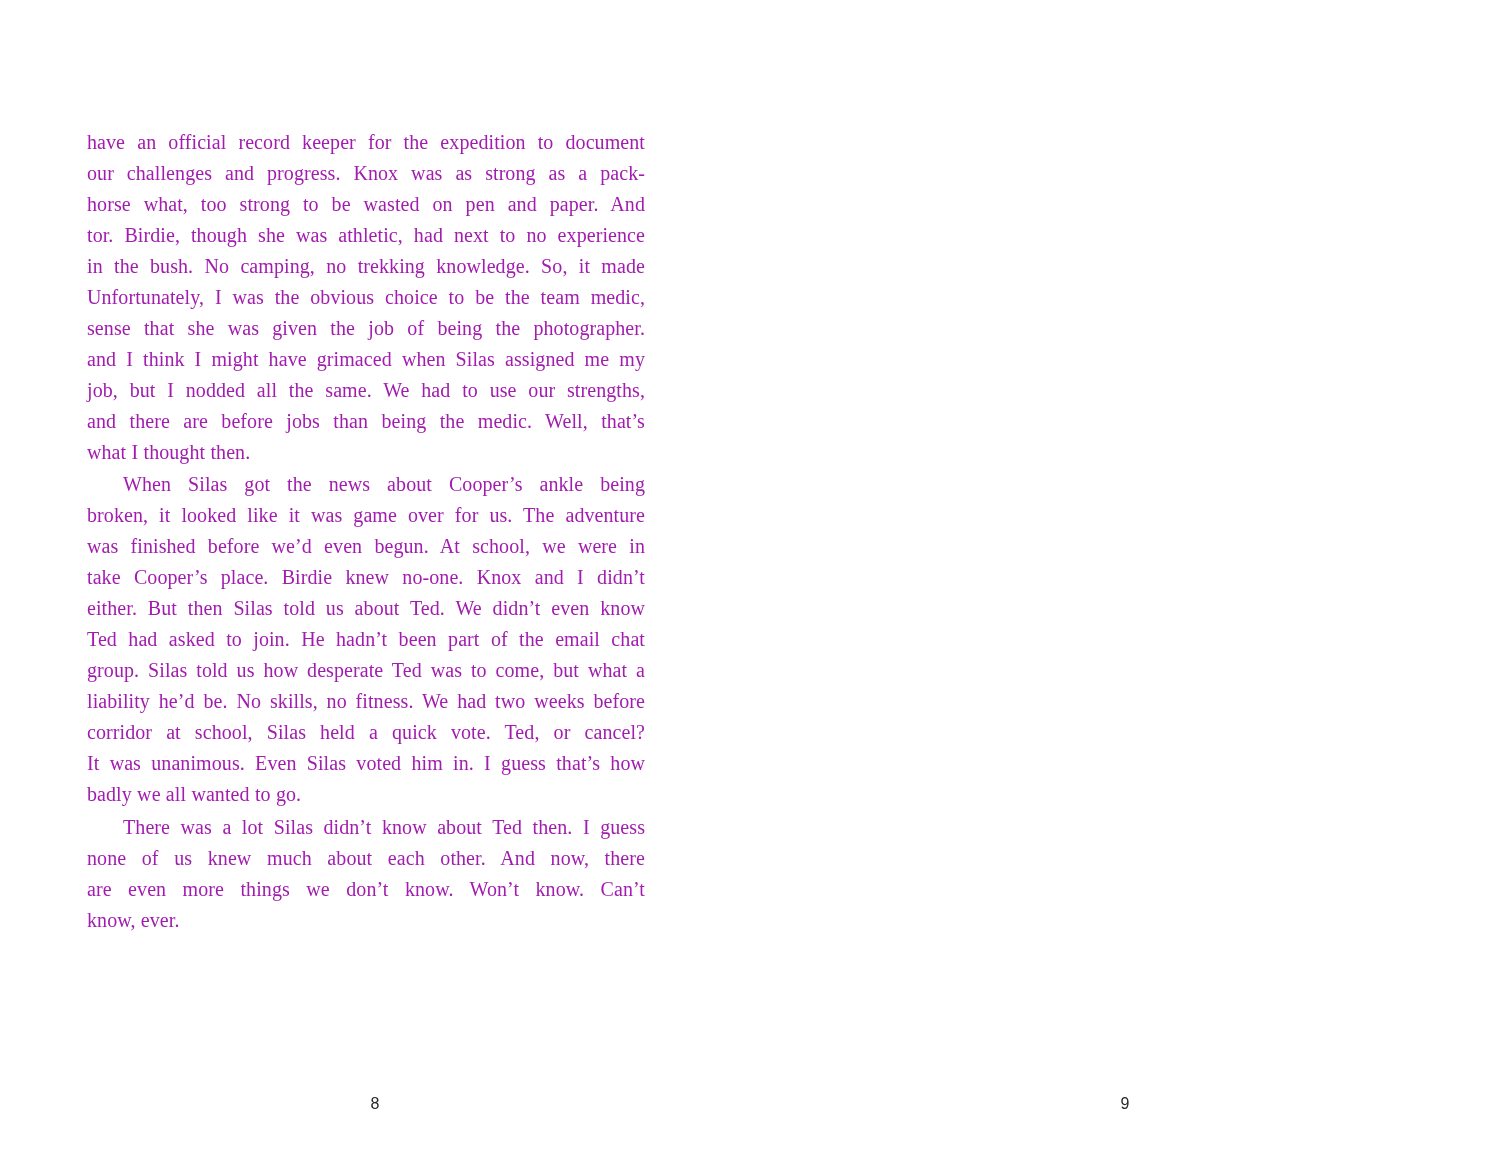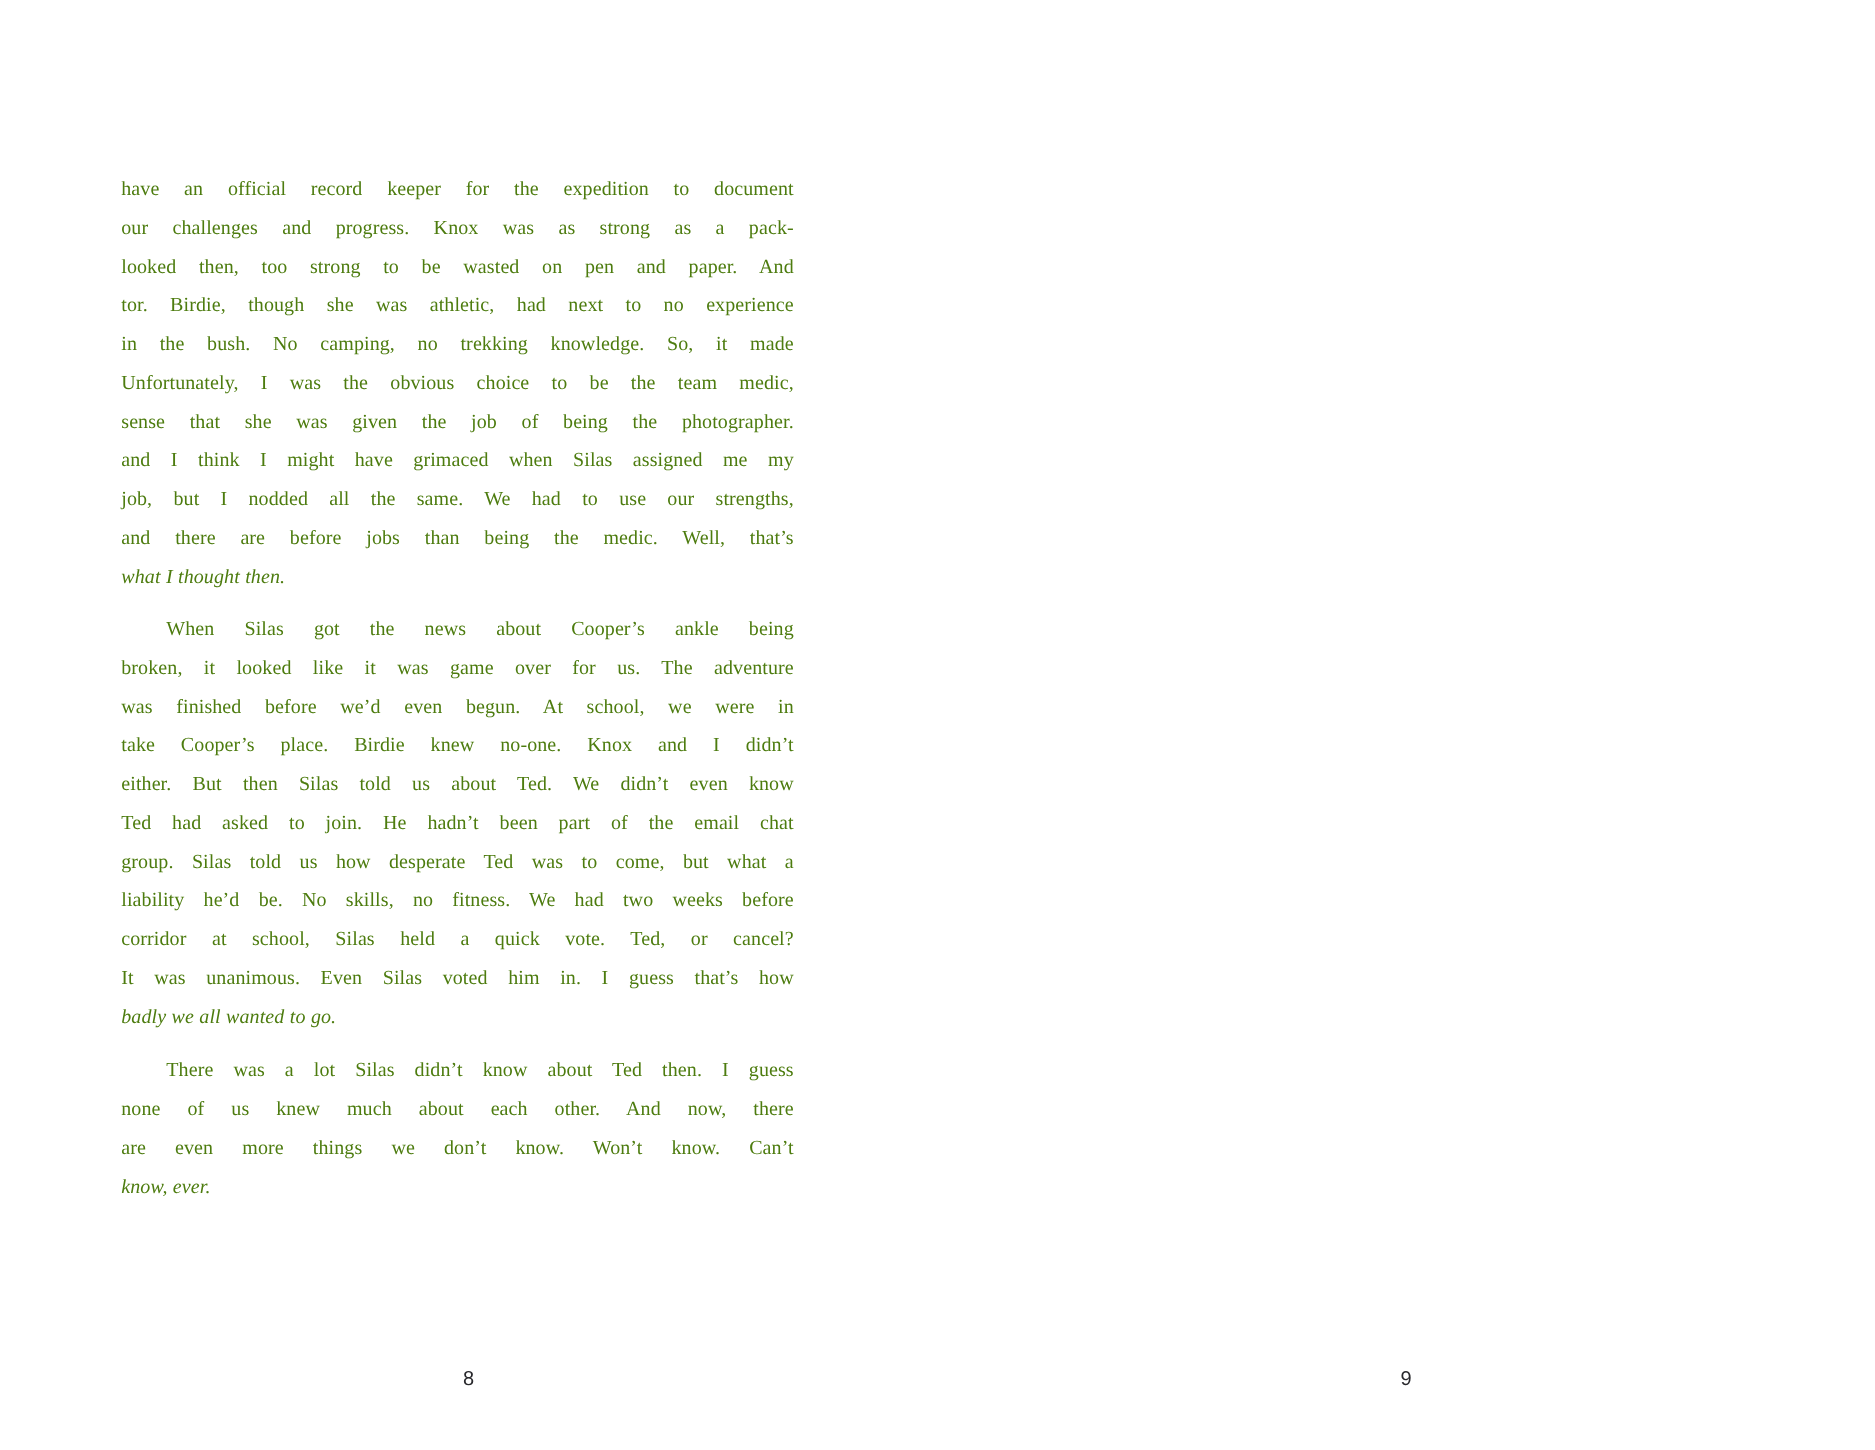--- a/index.html
+++ b/index.html
@@ -26,44 +26,43 @@
   .text-block {
     position: absolute;
     top: 125px;
   }
   .page-left .text-block {
     left: 85px;
     width: 562px;
   }
 
   .para {
-    margin: 12px;
-    font-size: 16px;
+    margin: 2px;
+    font-size: 20px;
     line-height: 30.95px;
-    color: #4d7c0f;
+    color: #a21caf;
     text-align: justify;
     text-align-last: left;
     -webkit-hyphens: none;
     hyphens: none;
     letter-spacing: 0.08px;
     word-spacing: 0.2px;
   }
   .para.indent {
     text-indent: 36px;
   }
   
   .ln {
     display: block;
     text-align: justify;
     text-align-last: justify;
     white-space: pre-wrap;
   }
   .ln.last {
     text-align-last: left;
-    font-style: italic;
   }
   .ln.first-indent {
     text-indent: 36px;
   }
 
   .folio {
     position: absolute;
     bottom: 47px;
     width: 100%;
     text-align: center;
@@ -76,21 +75,21 @@
 </head>
 <body>
 
 <div class="spread">
 
   <div class="page page-left">
     <div class="text-block">
         <p class="para" style="text-indent: 0px;">
           <span class="ln">have an official record keeper for the expedition to document</span>
           <span class="ln">our challenges and progress. Knox was as strong as a pack-</span>
-          <span class="ln">looked then, too strong to be wasted on pen and paper. And</span>
+          <span class="ln">horse what, too strong to be wasted on pen and paper. And</span>
           <span class="ln">tor. Birdie, though she was athletic, had next to no experience</span>
           <span class="ln">in the bush. No camping, no trekking knowledge. So, it made</span>
           <span class="ln">Unfortunately, I was the obvious choice to be the team medic,</span>
           <span class="ln">sense that she was given the job of being the photographer.</span>
           <span class="ln">and I think I might have grimaced when Silas assigned me my</span>
           <span class="ln">job, but I nodded all the same. We had to use our strengths,</span>
           <span class="ln">and there are before jobs than being the medic. Well, that’s</span>
           <span class="ln last">what I thought then.</span>
         </p>
         <p class="para indent" style="text-indent: 0px;">

